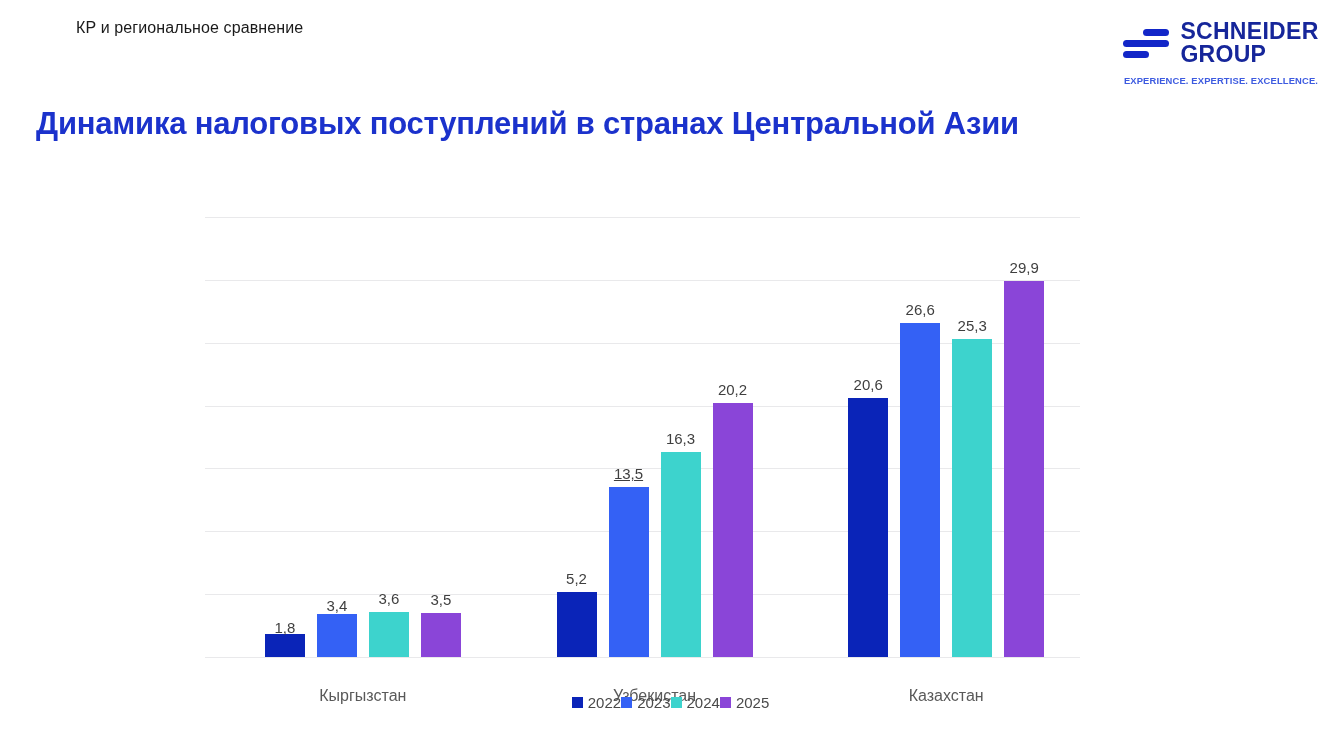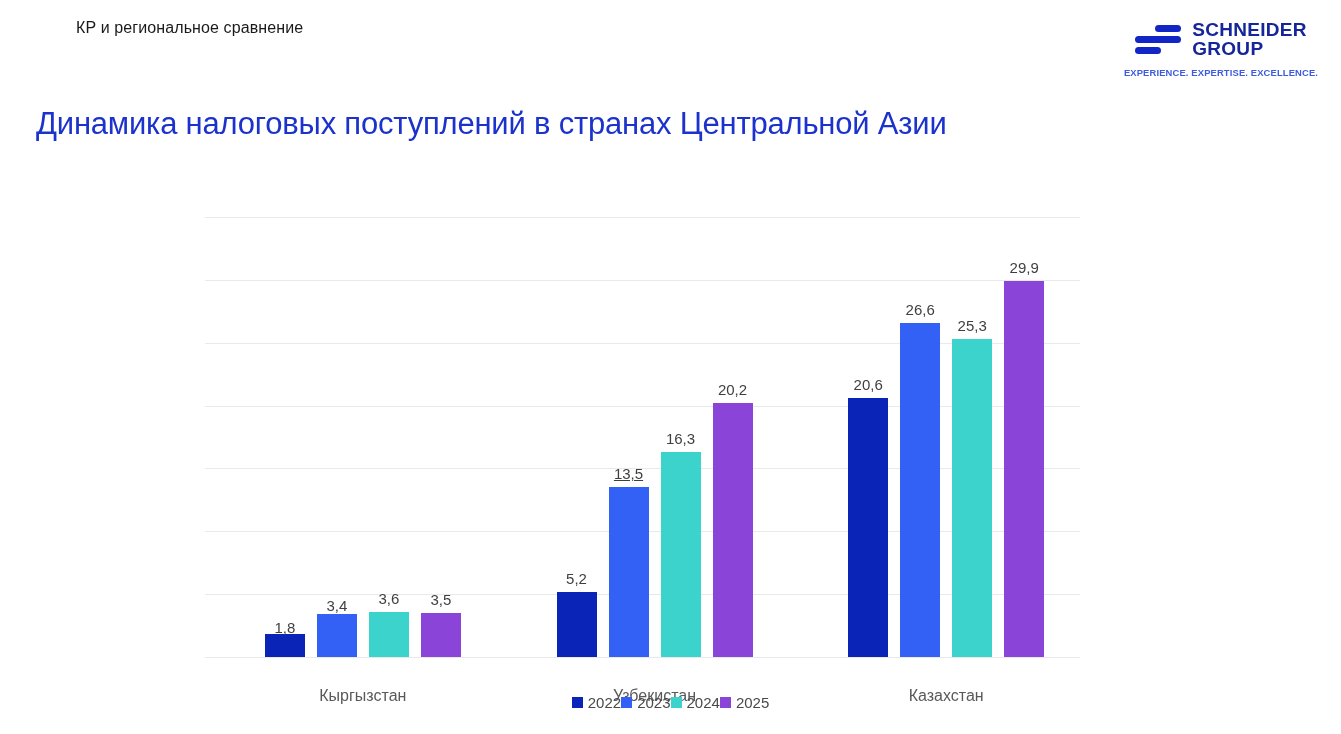--- a/index.html
+++ b/index.html
@@ -37,35 +37,35 @@
   .logo-mark {
     width: 46px; height: 34px;
     display: flex; flex-direction: column;
     justify-content: center; gap: 4px;
   }
   .logo-mark i { display: block; height: 7px; border-radius: 4px; background: #1226C8; }
   .logo-mark i.b1 { width: 26px; margin-left: 20px; }
   .logo-mark i.b2 { width: 46px; margin-left: 0; }
   .logo-mark i.b3 { width: 26px; margin-left: 0; }
   .logo-words {
-    font-size: 19px; font-weight: bold; line-height: 1.02;
+    font-size: 23px; font-weight: bold; line-height: 1.02;
     color: #16269A; letter-spacing: .3px;
   }
   .logo-tag {
     margin-top: 8px;
     font-size: 9.4px; font-weight: bold;
     color: #3D5BE0; letter-spacing: .15px;
     white-space: nowrap;
   }
 
   
   .title {
     position: absolute;
     left: 36px; top: 106px;
-    font-size: 31px; font-weight: normal;
+    font-size: 31px; font-weight: bold;
     color: #1B32CC;
     letter-spacing: -.2px;
     white-space: nowrap;
   }
   .subtitle {
     position: absolute;
     left: 36px; top: 155px;
     font-size: 20px; font-weight: bold;
     color: #1B32CC;
     white-space: nowrap;

